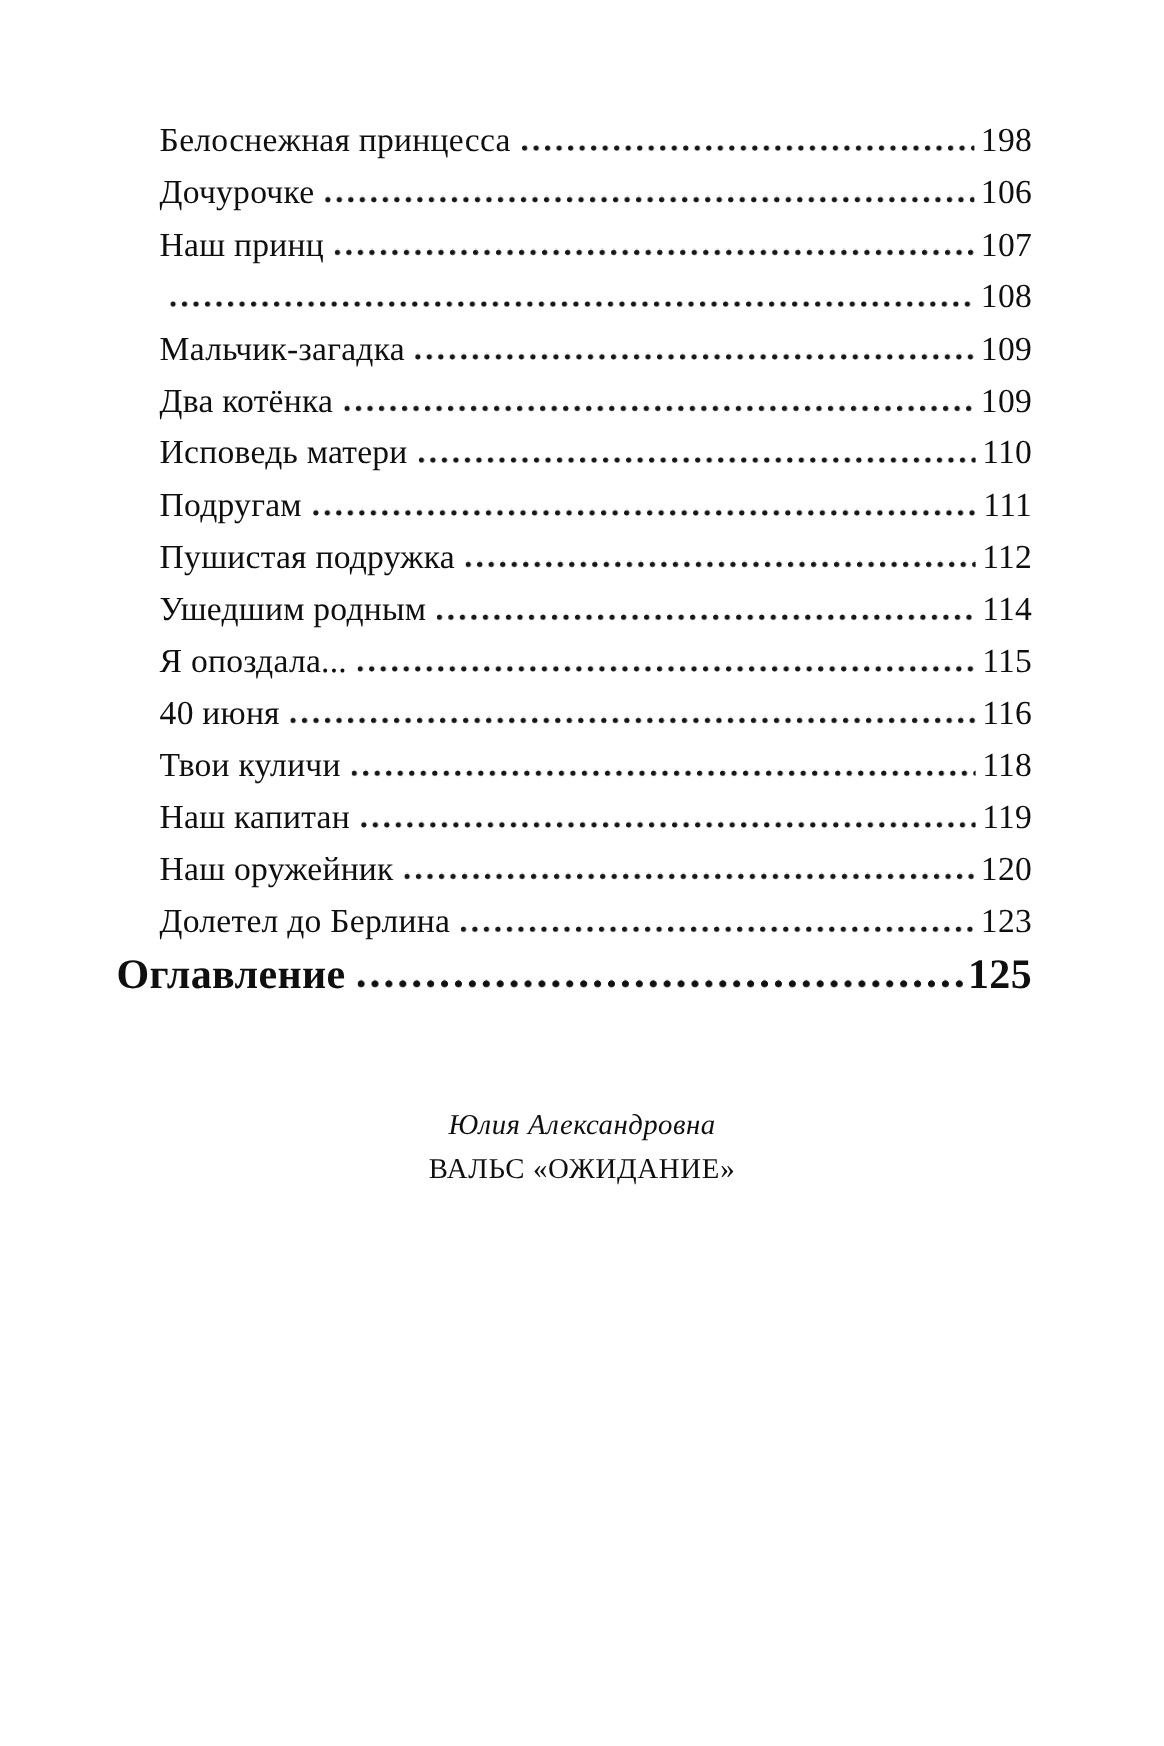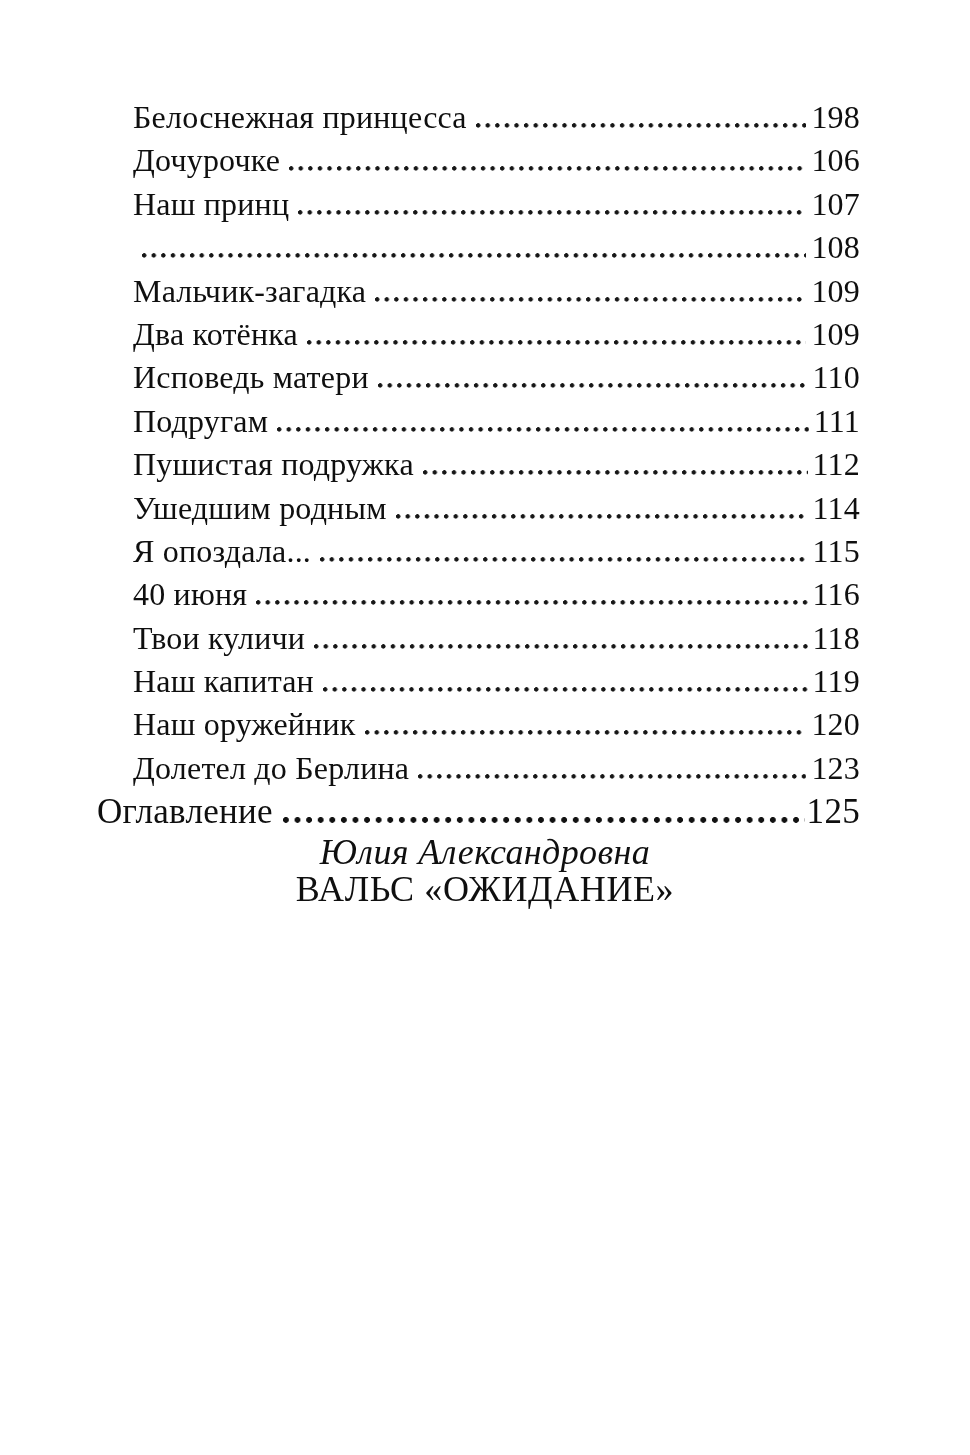--- a/index.html
+++ b/index.html
@@ -20,21 +20,21 @@
     height: 1455px;
     padding: 96px 110px 0 133px;
     background: #ffffff;
   }
   
   .toc-row {
     display: flex;
     align-items: baseline;
     height: 43.4px;
     line-height: 43.4px;
-    font-size: 32px;
+    font-size: 28px;
     letter-spacing: 0.2px;
   }
   .toc-title {
     white-space: nowrap;
     flex: 0 0 auto;
   }
   .toc-leader {
     flex: 1 1 auto;
     height: 6px;
     min-width: 14px;
@@ -43,37 +43,38 @@
     background-size: 9.6px 6px;
     background-repeat: repeat-x;
     background-position: left bottom;
   }
   .toc-page {
     white-space: nowrap;
     flex: 0 0 auto;
   }
   
   .toc-row.heading-row {
-    font-weight: normal;
+    font-weight: bold;
     font-size: 35px;
     margin-left: -36px;
     letter-spacing: 0.3px;
   }
   .toc-row.heading-row .toc-leader {
     height: 7px;
     margin: 0 2px 0 10px;
     background-image: radial-gradient(circle at 2.9px 3.9px, #111111 2.6px, rgba(0,0,0,0) 3.2px);
     background-size: 11.6px 7px;
   }
   
   .colophon {
+    margin-top: 86px;
     margin-left: -133px;
     margin-right: -110px;
     text-align: center;
-    font-size: 36px;
+    font-size: 24px;
     line-height: 37.5px;
   }
   .colophon .author-line {
     font-style: italic;
     letter-spacing: 0.4px;
   }
   .colophon .book-title-line {
     font-style: normal;
     letter-spacing: 0.6px;
   }

